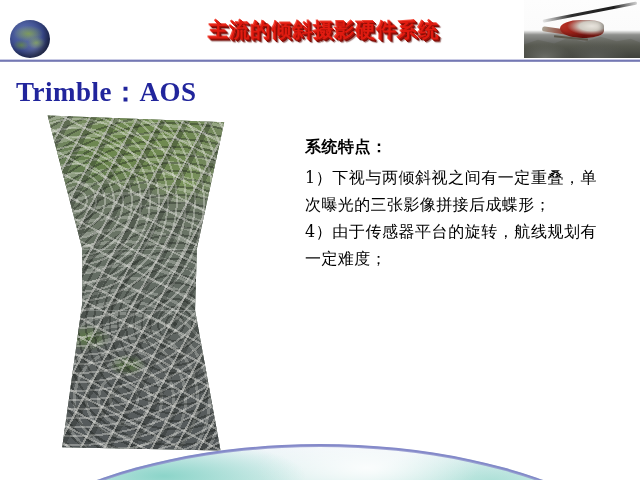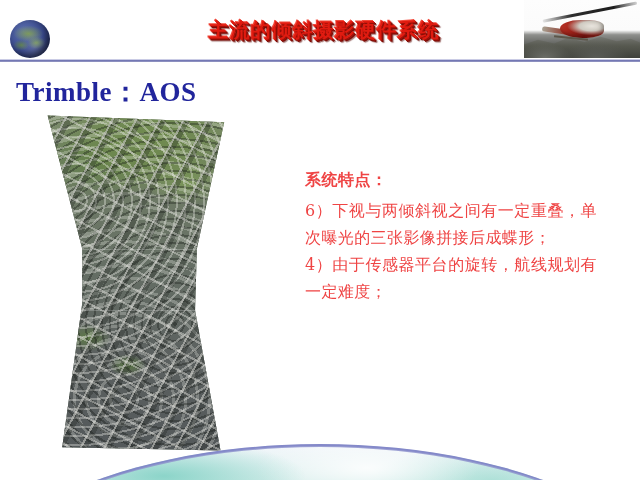--- a/index.html
+++ b/index.html
@@ -159,24 +159,24 @@
     position: absolute;
     left: 0; width: 100%; height: 1px;
     background: rgba(255,255,255,0.22);
   }
   #aerial-mosaic .seam.s1 { top: 40%; }
   #aerial-mosaic .seam.s2 { top: 58%; }
 
   
   #text-panel {
     position: absolute;
-    left: 305px; top: 167px;
+    left: 305px; top: 134px;
     width: 292px;
     font-family: "DejaVu Serif", "Liberation Serif", serif;
-    color: #ef4444;
+    color: #000000;
   }
   #text-heading {
     font-weight: bold;
     font-size: 16px;
     line-height: 26px;
     margin-bottom: 4px;
     letter-spacing: 0.5px;
   }
   .body-item {
     font-size: 16px;
@@ -234,21 +234,21 @@
   <div id="subtitle">Trimble：AOS</div>
 
   <div id="aerial-mosaic">
     <div class="seam s1"></div>
     <div class="seam s2"></div>
   </div>
 
   <div id="text-panel">
     <div id="text-heading">系统特点：</div>
 
-    <div class="body-item">6）下视与两倾斜视之间有一定重叠，单次曝光的三张影像拼接后成蝶形；</div>
+    <div class="body-item">1）下视与两倾斜视之间有一定重叠，单次曝光的三张影像拼接后成蝶形；</div>
 
     <div class="body-item">4）由于传感器平台的旋转，航线规划有一定难度；</div>
 
   </div>
 
   <div id="earth-arc"></div>
 
 </div>
 
 </body></html>

